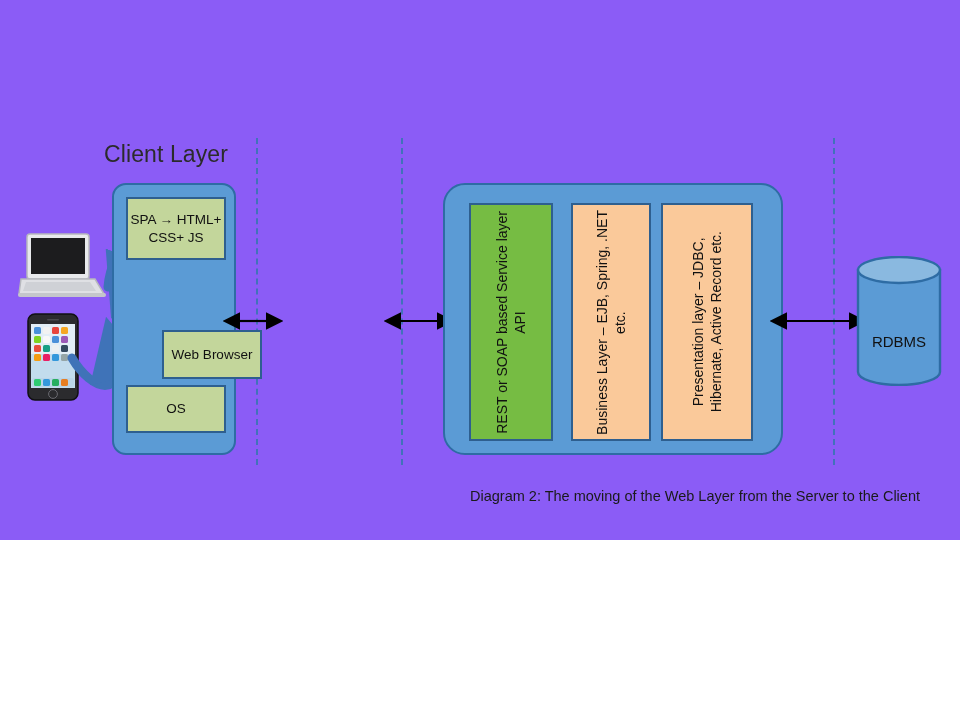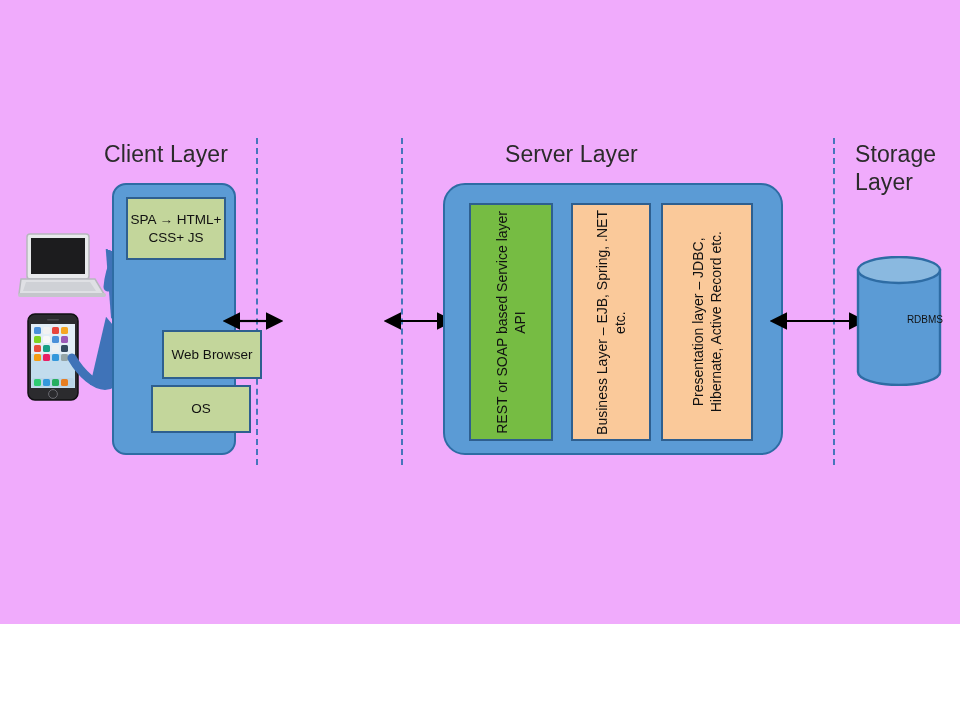--- a/index.html
+++ b/index.html
@@ -6,22 +6,22 @@
     margin: 0;
     padding: 0;
     background: #ffffff;
   }
   body {
     font-family: "Liberation Sans", sans-serif;
   }
   #canvas {
     position: relative;
     width: 960px;
-    height: 624px;
-    background: #f0abfc;
+    height: 540px;
+    background: #8b5cf6;
     overflow: hidden;
   }
 
   
   .divider {
     position: absolute;
     width: 0;
     border-left: 2px dashed #3f73b8;
     opacity: 0.95;
   }
@@ -107,24 +107,25 @@
     text-align: center;
   }
 
   
   .cylinder {
     position: absolute;
   }
   .cyl-label {
     position: absolute;
     width: 100%;
-    text-align: right;
-    font-family: "Liberation Sans", sans-serif;
-    font-size: 10px;
-    color: #111111;
+    text-align: center;
+    font-family: "Liberation Sans", sans-serif;
+    font-size: 15px;
+    color: #111111;
+    margin-top: 19px;
   }
 
   
   .arrow-svg { position: absolute; overflow: visible; }
 
   
   .device { position: absolute; }
 
   
   .caption {
@@ -138,23 +139,20 @@
 </head>
 <body>
 
 <div id="canvas">
 
   <div class="divider" style="left:256px; top:138px; height:327px;"></div>
   <div class="divider" style="left:401px; top:138px; height:327px;"></div>
   <div class="divider" style="left:833px; top:138px; height:327px;"></div>
 
   <div class="layer-title" style="left:104px; top:140px;">Client Layer</div>
-  <div class="layer-title" style="left:505px; top:140px;">Server Layer</div>
-  <div class="layer-title" style="left:855px; top:140px;">Storage
-Layer</div>
 
   <div class="device" style="left:18px; top:232px; width:88px; height:66px;">
     <svg width="88" height="66" viewBox="0 0 88 66">
 
       <rect x="9" y="2" width="62" height="45" rx="3" fill="#e8e9ec" stroke="#b6b8bd" stroke-width="1.5"></rect>
       <rect x="13" y="6" width="54" height="36" fill="#1c1c1e"></rect>
 
       <path d="M3 47 L77 47 L86 62 L1 62 Z" fill="#dfe0e4" stroke="#b6b8bd" stroke-width="1.5"></path>
       <path d="M8 50 L72 50 L78 59 L5 59 Z" fill="#cfd1d6"></path>
       <rect x="0" y="61" width="88" height="4" rx="2" fill="#c4c6cb"></rect>
@@ -216,21 +214,21 @@
     </defs>
     <path d="M24 28 C 44 62, 78 70, 66 20" fill="none" stroke="#3f73b8" stroke-width="9" stroke-linecap="round" marker-end="url(#curveHeadB)"></path>
   </svg>
 
   <div class="stack-container" style="left:112px; top:183px; width:124px; height:272px;">
     <div class="stack-box green-light" style="left:12px; top:12px; width:100px; height:63px;">SPA →
 HTML+ CSS+
 JS</div>
     <div class="stack-box green-light" style="left:12px; top:145px; width:100px; height:49px;margin-left:36px;">Web
 Browser</div>
-    <div class="stack-box green-light" style="left:12px; top:200px; width:100px; height:48px;margin-left:25px;">OS</div>
+    <div class="stack-box green-light" style="left:12px; top:200px; width:100px; height:48px;">OS</div>
   </div>
 
   <svg class="arrow-svg" style="left:231px; top:311px; width:44px; height:20px;" width="44" height="20" viewBox="0 0 44 20">
     <defs>
       <marker id="bi1s" markerWidth="8" markerHeight="8" refX="7" refY="4" orient="auto">
         <path d="M8,0 L0,4 L8,8 Z" fill="#000"></path>
       </marker>
       <marker id="bi1e" markerWidth="8" markerHeight="8" refX="1" refY="4" orient="auto">
         <path d="M0,0 L8,4 L0,8 Z" fill="#000"></path>
       </marker>
@@ -279,14 +277,15 @@
   </svg>
 
   <div class="cylinder" style="left:855px; top:256px; width:88px; height:130px;">
     <svg width="88" height="130" viewBox="0 0 88 130">
       <path d="M3 14 L3 116 A 41 13 0 0 0 85 116 L85 14 Z" fill="#5b9bd5" stroke="#2e6ca4" stroke-width="2.4"></path>
       <ellipse cx="44" cy="14" rx="41" ry="13" fill="#8ab9e0" stroke="#2e6ca4" stroke-width="2.4"></ellipse>
     </svg>
     <div class="cyl-label" style="top:58px; left:0;">RDBMS</div>
   </div>
 
+  <div class="caption" style="left:470px; top:488px;">Diagram 2:  The moving of the Web Layer from the Server to the Client</div>
 
 </div>
 
 </body></html>

